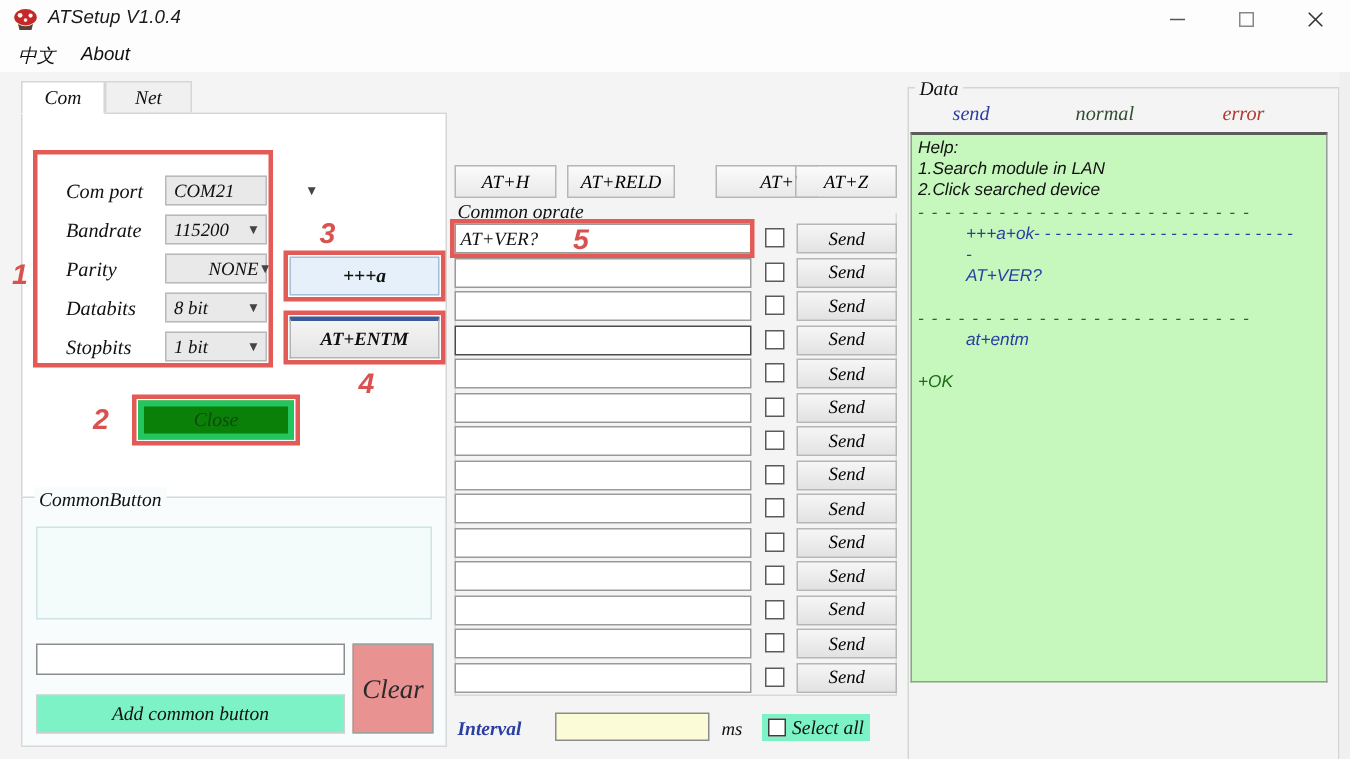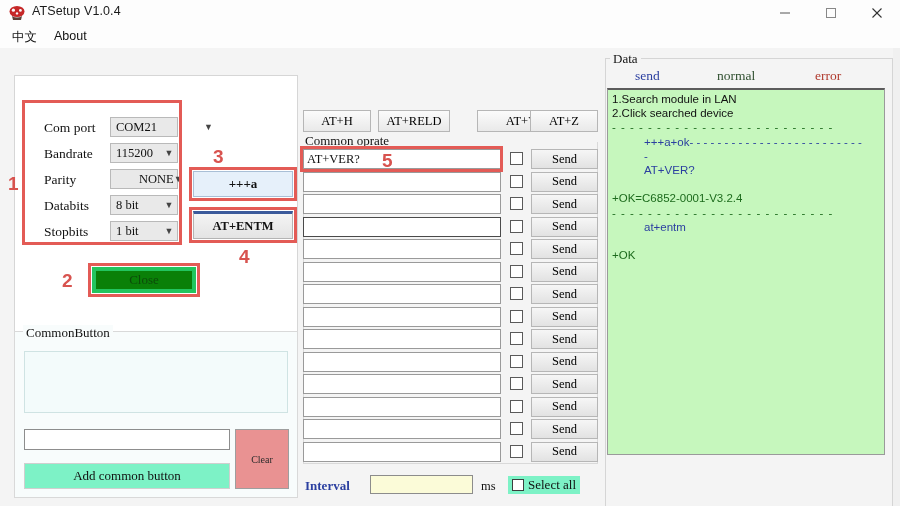--- a/index.html
+++ b/index.html
@@ -10,20 +10,21 @@
     width: 900px; height: 506px;
     font-family: "Liberation Serif", serif;
     overflow: hidden;
     position: relative;
   }
   .app {
     position: absolute; left:0; top:0;
     width: 826px; height: 506px;
     background: #f2f2f2;
     box-sizing: border-box;
+    font-style: italic;
   }
 
   
   .titlebar {
     position: absolute; left:0; top:0; width:900px; height:26px;
     background: #fdfdfd;
     border-bottom: 1px solid #e8e8e8;
   }
   .app-icon {
     position:absolute; left:8px; top:4px; width:18px; height:18px;
@@ -186,21 +187,21 @@
     box-sizing:border-box;
   }
   #btn-addcommon {
     background:#7df2c6;
     border:1px solid #cfcfcf;
     font-size:13px;
   }
   #btn-clear {
     background:#e99292;
     border:1px solid #9e9e9e;
-    font-size:10px;
+    font-size:18px;
     color:#2b2b2b;
   }
 
   
   .topbtn {
     position:absolute; top:62px; height:22px;
     background:linear-gradient(#fbfbfb,#e9e9e9);
     border:1px solid #b6b6b6;
     box-sizing:border-box;
     font-size:12.5px;
@@ -357,20 +358,24 @@
     </div>
   </div>
 
   <div class="menubar">
     <div class="menu-item" id="menu-cn">中文</div>
     <div class="menu-item" id="menu-about">About</div>
   </div>
 
   <div class="body-area">
 
+    <div class="tabs">
+      <div class="tab active" id="tab-com">Com</div>
+      <div class="tab" id="tab-net">Net</div>
+    </div>
     <div class="tabpanel"></div>
 
     <div class="field-label" style="left:44px; top:72px;">Com port</div>
     <div class="field-label" style="left:44px; top:98px;">Bandrate</div>
     <div class="field-label" style="left:44px; top:124px;">Parity</div>
     <div class="field-label" style="left:44px; top:150px;">Databits</div>
     <div class="field-label" style="left:44px; top:176px;">Stopbits</div>
 
     <div class="combo" style="left:110px; top:69px; width:68px;gap:47px;">
       <span class="cv">COM21</span>
@@ -509,28 +514,28 @@
       <span class="lbl">Select all</span>
     </div>
 
     <div class="data-group"></div>
     <div class="data-title">Data</div>
     <div class="legend" id="lg-send">send</div>
     <div class="legend" id="lg-normal">normal</div>
     <div class="legend" id="lg-error">error</div>
 
     <div class="console" id="console">
+        <div class="line help">Help:</div>
         <div class="line help">1.Search module in LAN</div>
         <div class="line help">2.Click searched device</div>
         <div class="line sep">- - - - - - - - - - - - - - - - - - - - - - - - -</div>
         <div class="line send">+++a+ok- - - - - - - - - - - - - - - - - - - - - - - - -</div>
         <div class="line send">-</div>
         <div class="line send">AT+VER?</div>
         <div class="line blank">&nbsp;</div>
-        <div class="line normal">+OK=C6852-0001-V3.2.4</div>
         <div class="line sep">- - - - - - - - - - - - - - - - - - - - - - - - -</div>
         <div class="line send">at+entm</div>
         <div class="line blank">&nbsp;</div>
         <div class="line normal">+OK</div>
       </div>
 
   </div>
 
   <div class="scroll-right"></div>
 </div>

